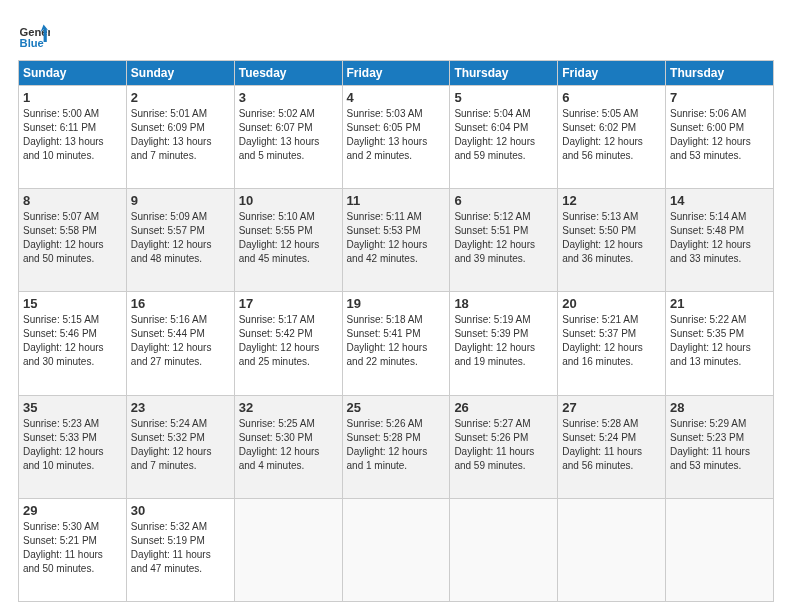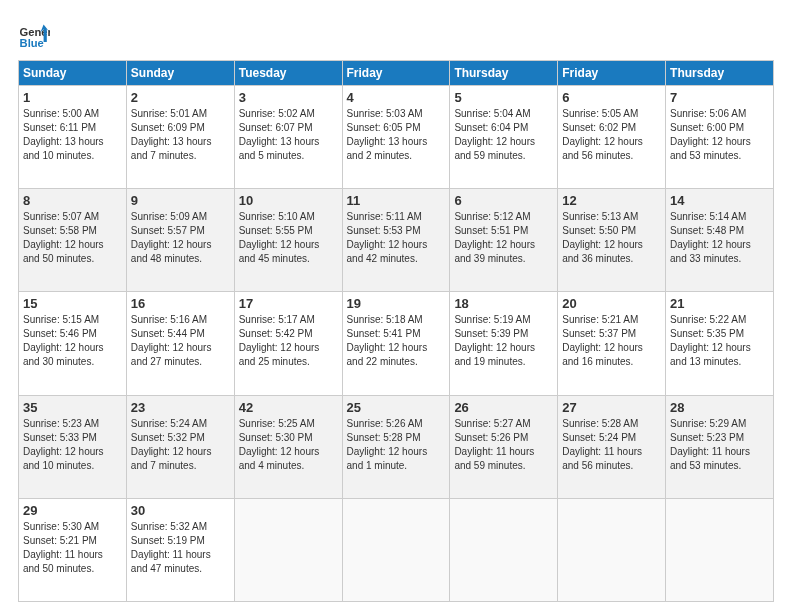--- a/index.html
+++ b/index.html
@@ -210,21 +210,21 @@
         <tr>
           <td>
             <span class="day-num">35</span>
             <div class="day-info">Sunrise: 5:23 AM<br>Sunset: 5:33 PM<br>Daylight: 12 hours and 10 minutes.</div>
           </td>
           <td>
             <span class="day-num">23</span>
             <div class="day-info">Sunrise: 5:24 AM<br>Sunset: 5:32 PM<br>Daylight: 12 hours and 7 minutes.</div>
           </td>
           <td>
-            <span class="day-num">42</span>
+            <span class="day-num">32</span>
             <div class="day-info">Sunrise: 5:25 AM<br>Sunset: 5:30 PM<br>Daylight: 12 hours and 4 minutes.</div>
           </td>
           <td>
             <span class="day-num">25</span>
             <div class="day-info">Sunrise: 5:26 AM<br>Sunset: 5:28 PM<br>Daylight: 12 hours and 1 minute.</div>
           </td>
           <td>
             <span class="day-num">26</span>
             <div class="day-info">Sunrise: 5:27 AM<br>Sunset: 5:26 PM<br>Daylight: 11 hours and 59 minutes.</div>
           </td>

